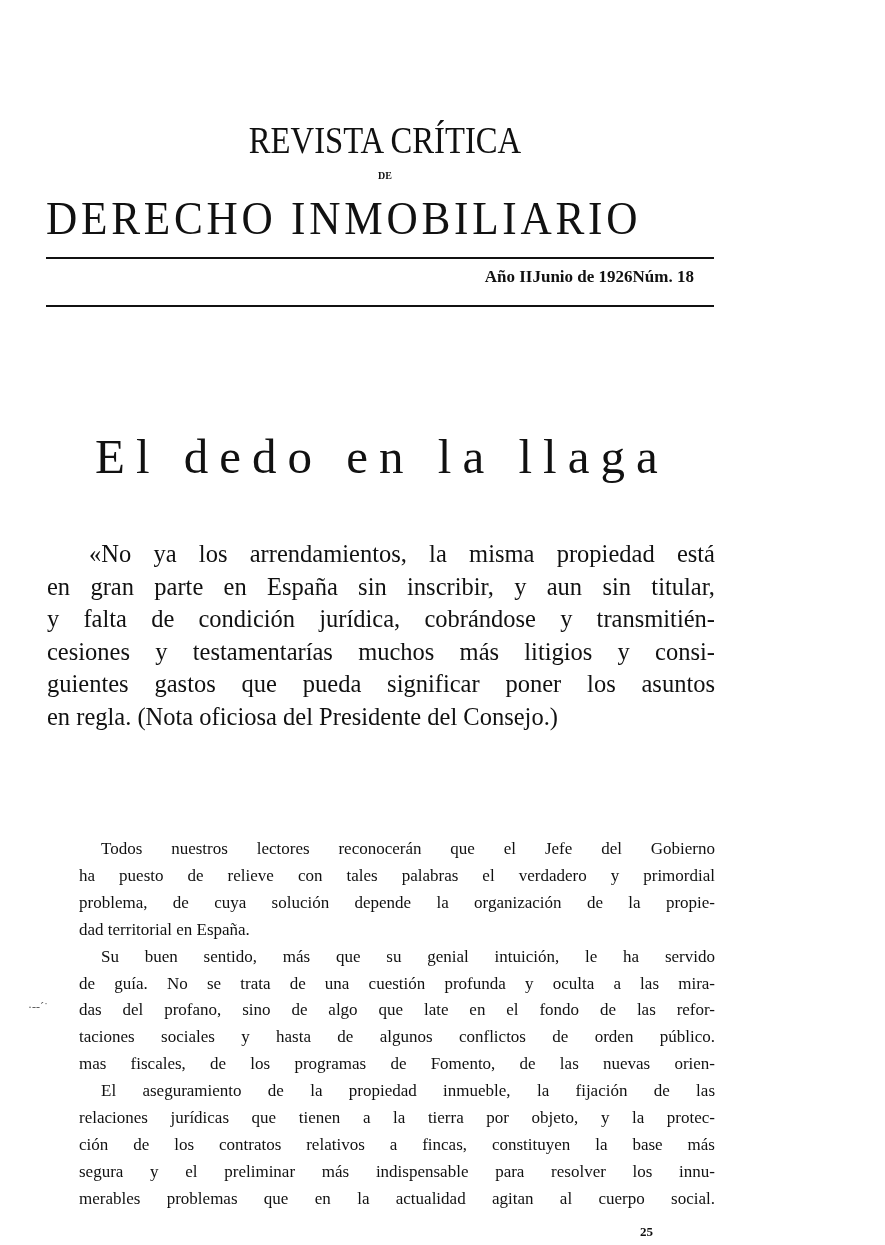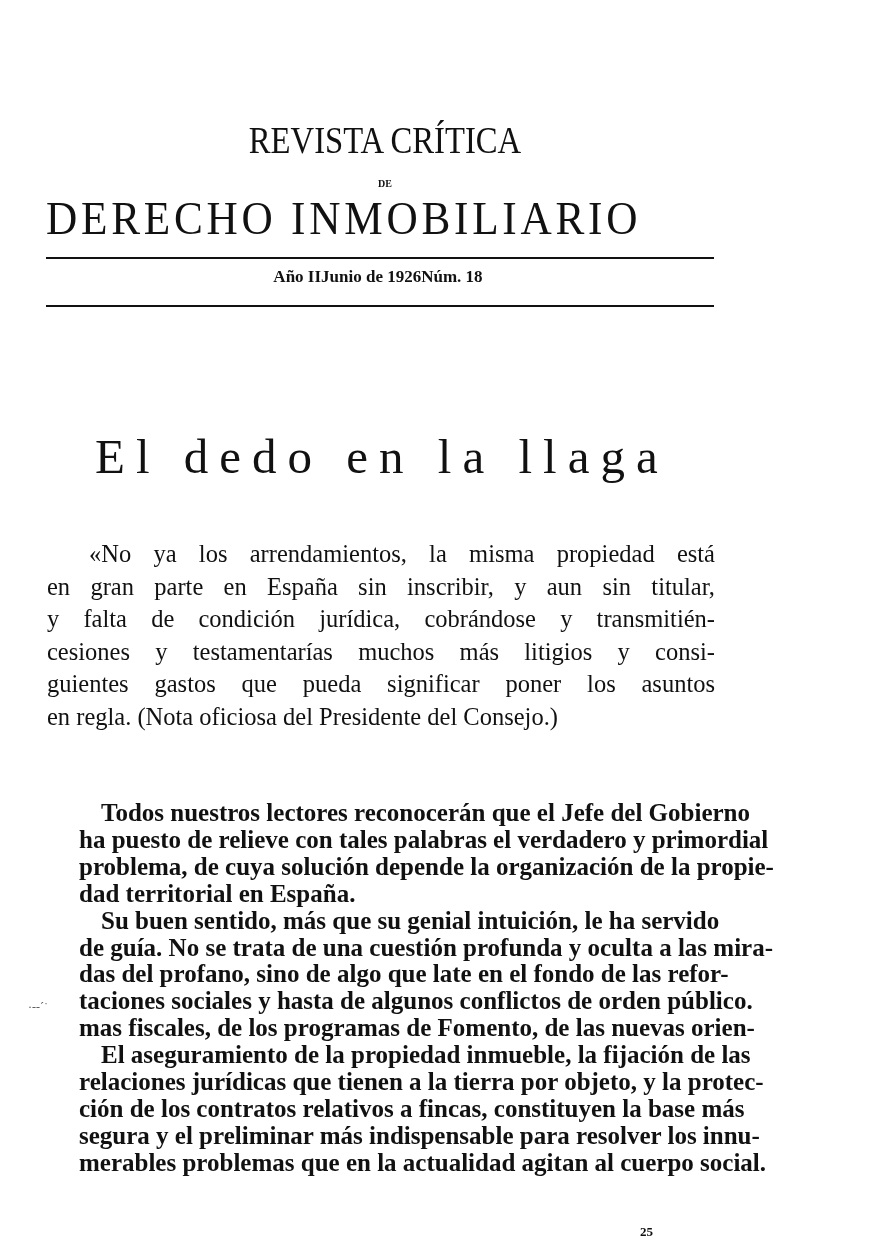--- a/index.html
+++ b/index.html
@@ -7,41 +7,41 @@
       width: 885px; height: 1245px; position: relative; overflow: hidden;
       font-family: "Liberation Serif", "DejaVu Serif", serif; color: #111;
     }
     .abs { position: absolute; }
     .mast1 {
       left: 0; width: 770px; top: 118px; text-align: center;
       font-size: 38px; letter-spacing: 0px; transform: scaleX(0.86); transform-origin: 385px 0;
       font-weight: normal;
     }
     .mast-de {
-      left: 0; width: 770px; top: 170px; text-align: center; font-size: 10px; font-weight: bold; margin-top: 8px;
+      left: 0; width: 770px; top: 170px; text-align: center; font-size: 10px; font-weight: bold;
     }
     .mast2 {
       left: 46px; width: 670px; top: 192px; font-size: 46px; letter-spacing: 4px;
       white-space: nowrap; transform: scaleX(0.94); transform-origin: 0 0;
     }
     .rule { left: 46px; width: 668px; height: 2px; background: #111; }
     .meta-row {
-      left: 62px; width: 632px; top: 267px; display: flex; justify-content: center;
+      left: 62px; width: 632px; top: 267px; display: flex; justify-content: flex-end;
       font-size: 17px; font-weight: bold;
     }
     .title {
       left: 95px; top: 428px; font-size: 49px; letter-spacing: 11px; white-space: nowrap;
     }
     .quote {
       left: 47px; width: 668px; top: 538px; font-size: 24.5px; line-height: 32.6px;
     }
     .qline { display: block; text-align: justify; text-align-last: justify; white-space: nowrap; }
     .qline.last { text-align-last: left; }
     .body {
-      left: 79px; width: 636px; top: 800px; font-size: 25px; line-height: 26.9px; font-weight: bold;
+      left: 79px; width: 636px; top: 836px; font-size: 17px; line-height: 26.9px;
     }
     .bline { display: block; text-align: justify; text-align-last: justify; white-space: nowrap; }
     .bline.last { text-align-last: left; }
     .indent { padding-left: 22px; }
     .qindent { padding-left: 42px; }
     .pagenum { left: 640px; top: 1224px; font-size: 13px; font-weight: bold; }
     .mark { left: 28px; top: 1000px; font-size: 12px; color: #555; }
   </style>
 </head>
 <body>

